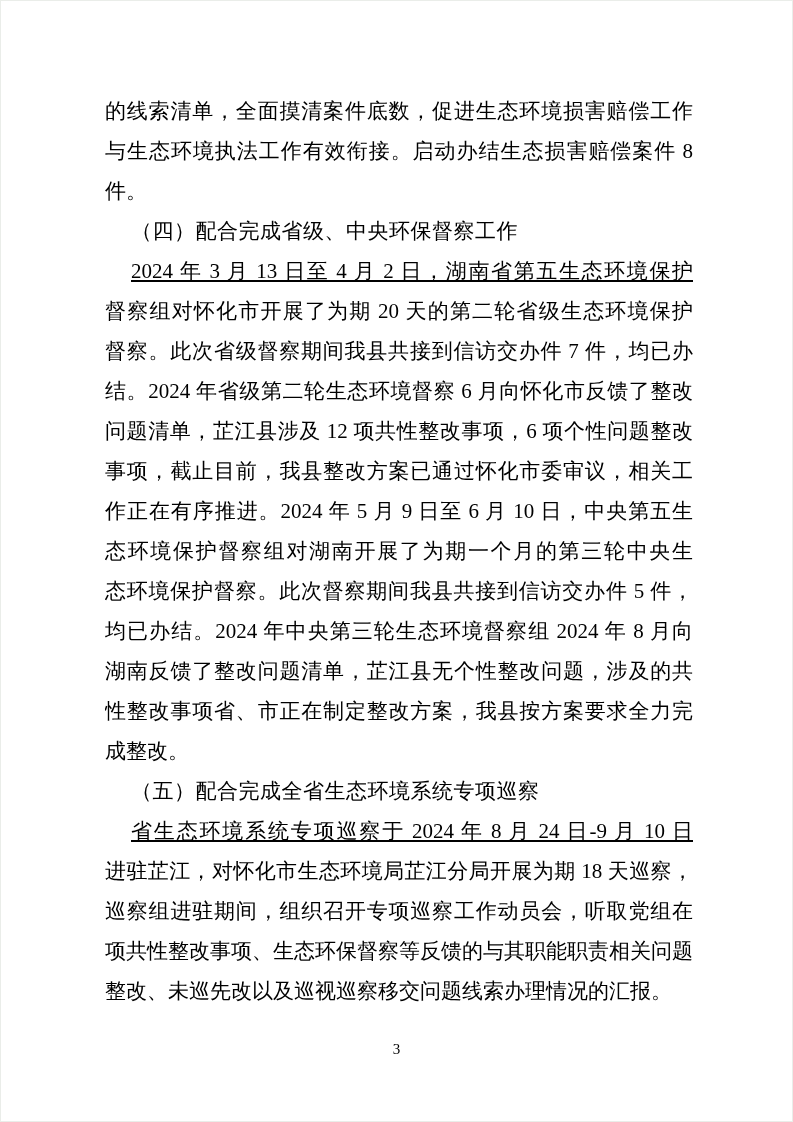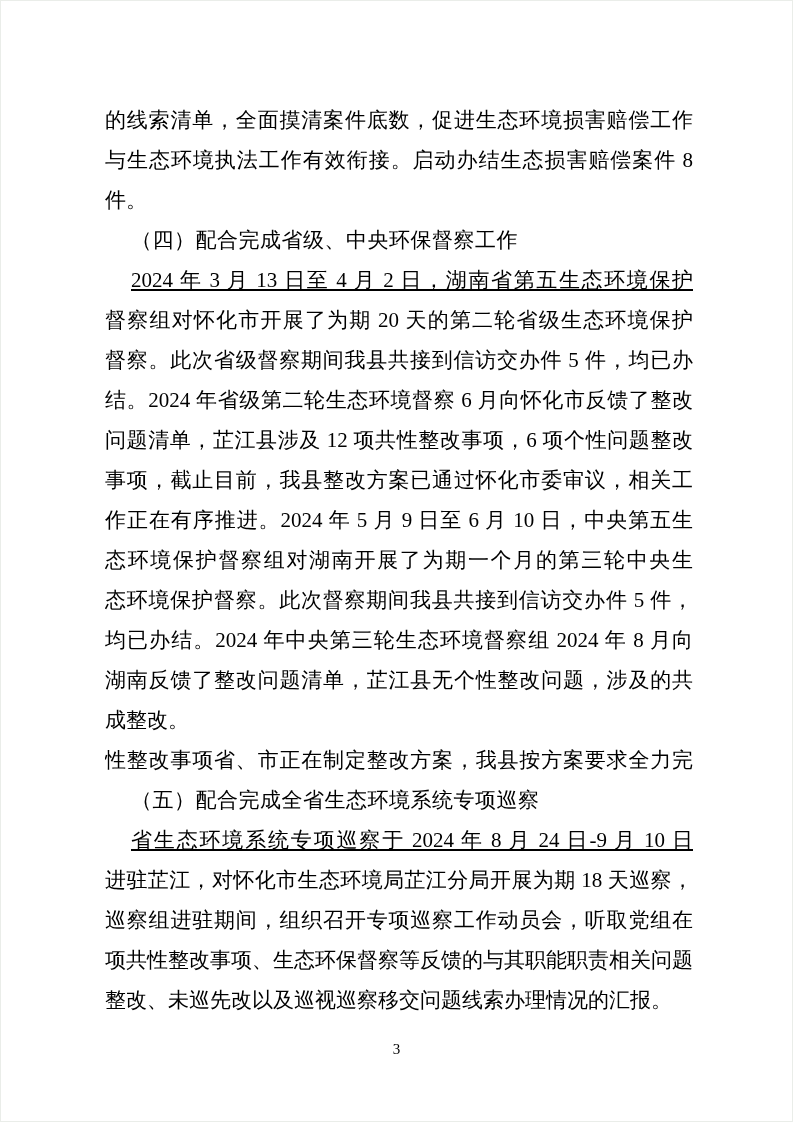--- a/index.html
+++ b/index.html
@@ -13,21 +13,21 @@
   .page {
     position: relative;
     width: 793px;
     height: 1122px;
     background: #ffffff;
     box-shadow: inset 0 0 0 1px #eaede9;
   }
   .doc-body {
     position: absolute;
     left: 105px;
-    top: 100px;
+    top: 91px;
     width: 588px;
     color: #000000;
   }
   .line {
     height: 40px;
     line-height: 40px;
     font-size: 21px;
     font-family: "Liberation Serif", "DejaVu Serif", serif;
     color: #000000;
     white-space: normal;
@@ -68,31 +68,31 @@
 <body>
 
 <div class="page">
   <div class="doc-body">
       <div class="line full">的线索清单，全面摸清案件底数，促进生态环境损害赔偿工作</div>
       <div class="line full">与生态环境执法工作有效衔接。启动办结生态损害赔偿案件 8</div>
       <div class="line last">件。</div>
       <div class="line heading">（四）配合完成省级、中央环保督察工作</div>
       <div class="line first">2024 年 3 月 13 日至 4 月 2 日，湖南省第五生态环境保护</div>
       <div class="line full">督察组对怀化市开展了为期 20 天的第二轮省级生态环境保护</div>
-      <div class="line full">督察。此次省级督察期间我县共接到信访交办件 5 件，均已办</div>
+      <div class="line full">督察。此次省级督察期间我县共接到信访交办件 7 件，均已办</div>
       <div class="line full">结。2024 年省级第二轮生态环境督察 6 月向怀化市反馈了整改</div>
       <div class="line full">问题清单，芷江县涉及 12 项共性整改事项，6 项个性问题整改</div>
       <div class="line full">事项，截止目前，我县整改方案已通过怀化市委审议，相关工</div>
       <div class="line full">作正在有序推进。2024 年 5 月 9 日至 6 月 10 日，中央第五生</div>
       <div class="line full">态环境保护督察组对湖南开展了为期一个月的第三轮中央生</div>
       <div class="line full">态环境保护督察。此次督察期间我县共接到信访交办件 5 件，</div>
       <div class="line full">均已办结。2024 年中央第三轮生态环境督察组 2024 年 8 月向</div>
       <div class="line full">湖南反馈了整改问题清单，芷江县无个性整改问题，涉及的共</div>
+      <div class="line full">性整改事项省、市正在制定整改方案，我县按方案要求全力完</div>
       <div class="line last">成整改。</div>
-      <div class="line full">性整改事项省、市正在制定整改方案，我县按方案要求全力完</div>
       <div class="line heading">（五）配合完成全省生态环境系统专项巡察</div>
       <div class="line first">省生态环境系统专项巡察于 2024 年 8 月 24 日-9 月 10 日</div>
       <div class="line full">进驻芷江，对怀化市生态环境局芷江分局开展为期 18 天巡察，</div>
       <div class="line full">巡察组进驻期间，组织召开专项巡察工作动员会，听取党组在</div>
       <div class="line full">项共性整改事项、生态环保督察等反馈的与其职能职责相关问题</div>
       <div class="line last">整改、未巡先改以及巡视巡察移交问题线索办理情况的汇报。</div>
     </div>
   <div class="page-footer">
     <span>3</span>
   </div>

